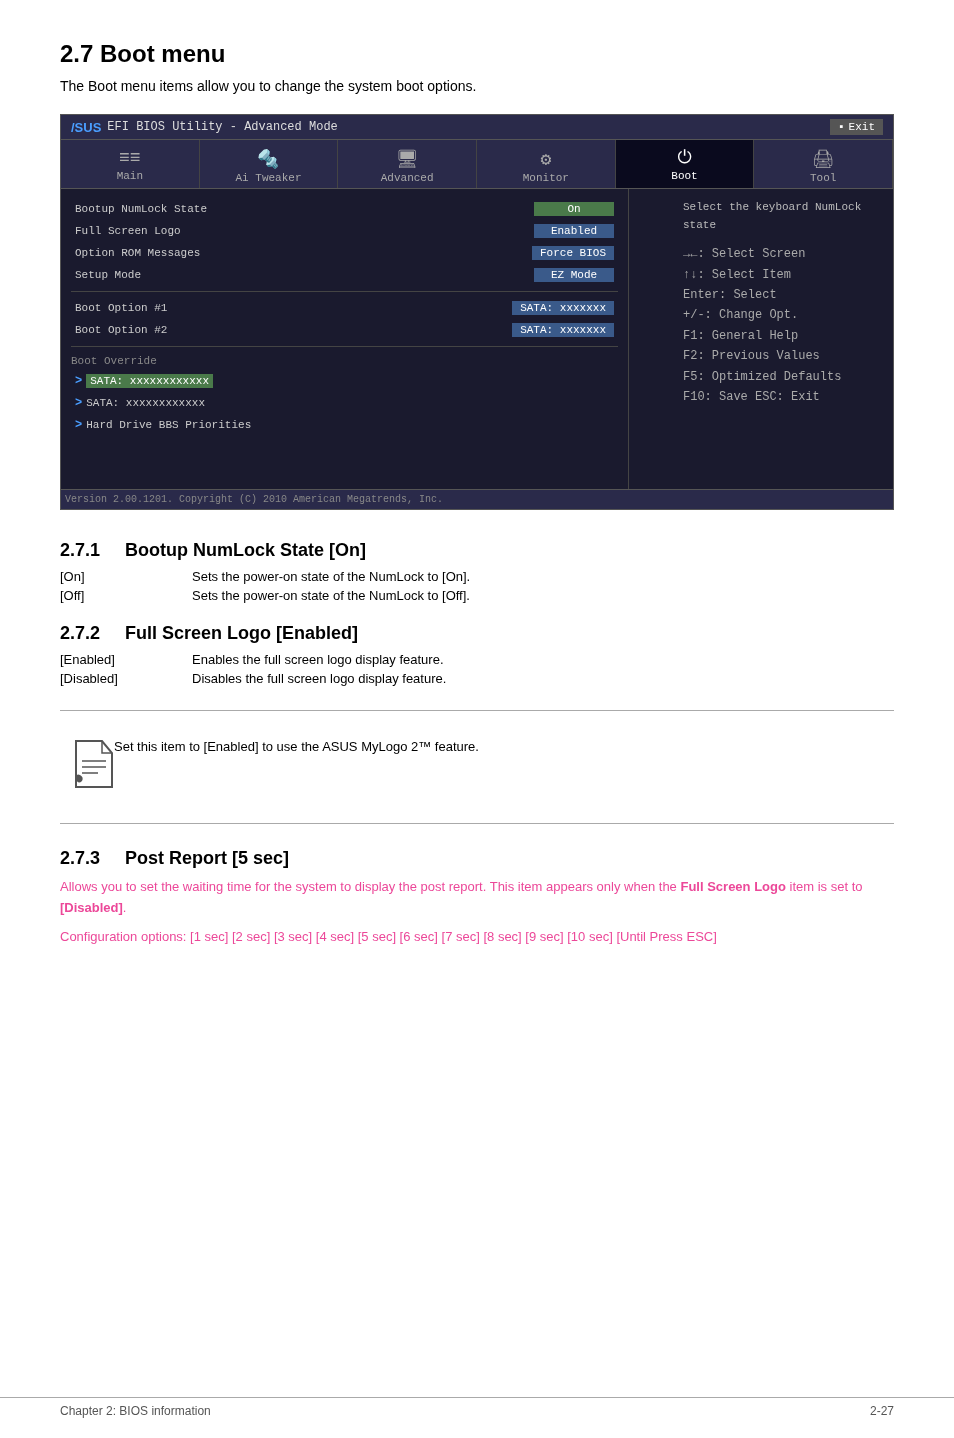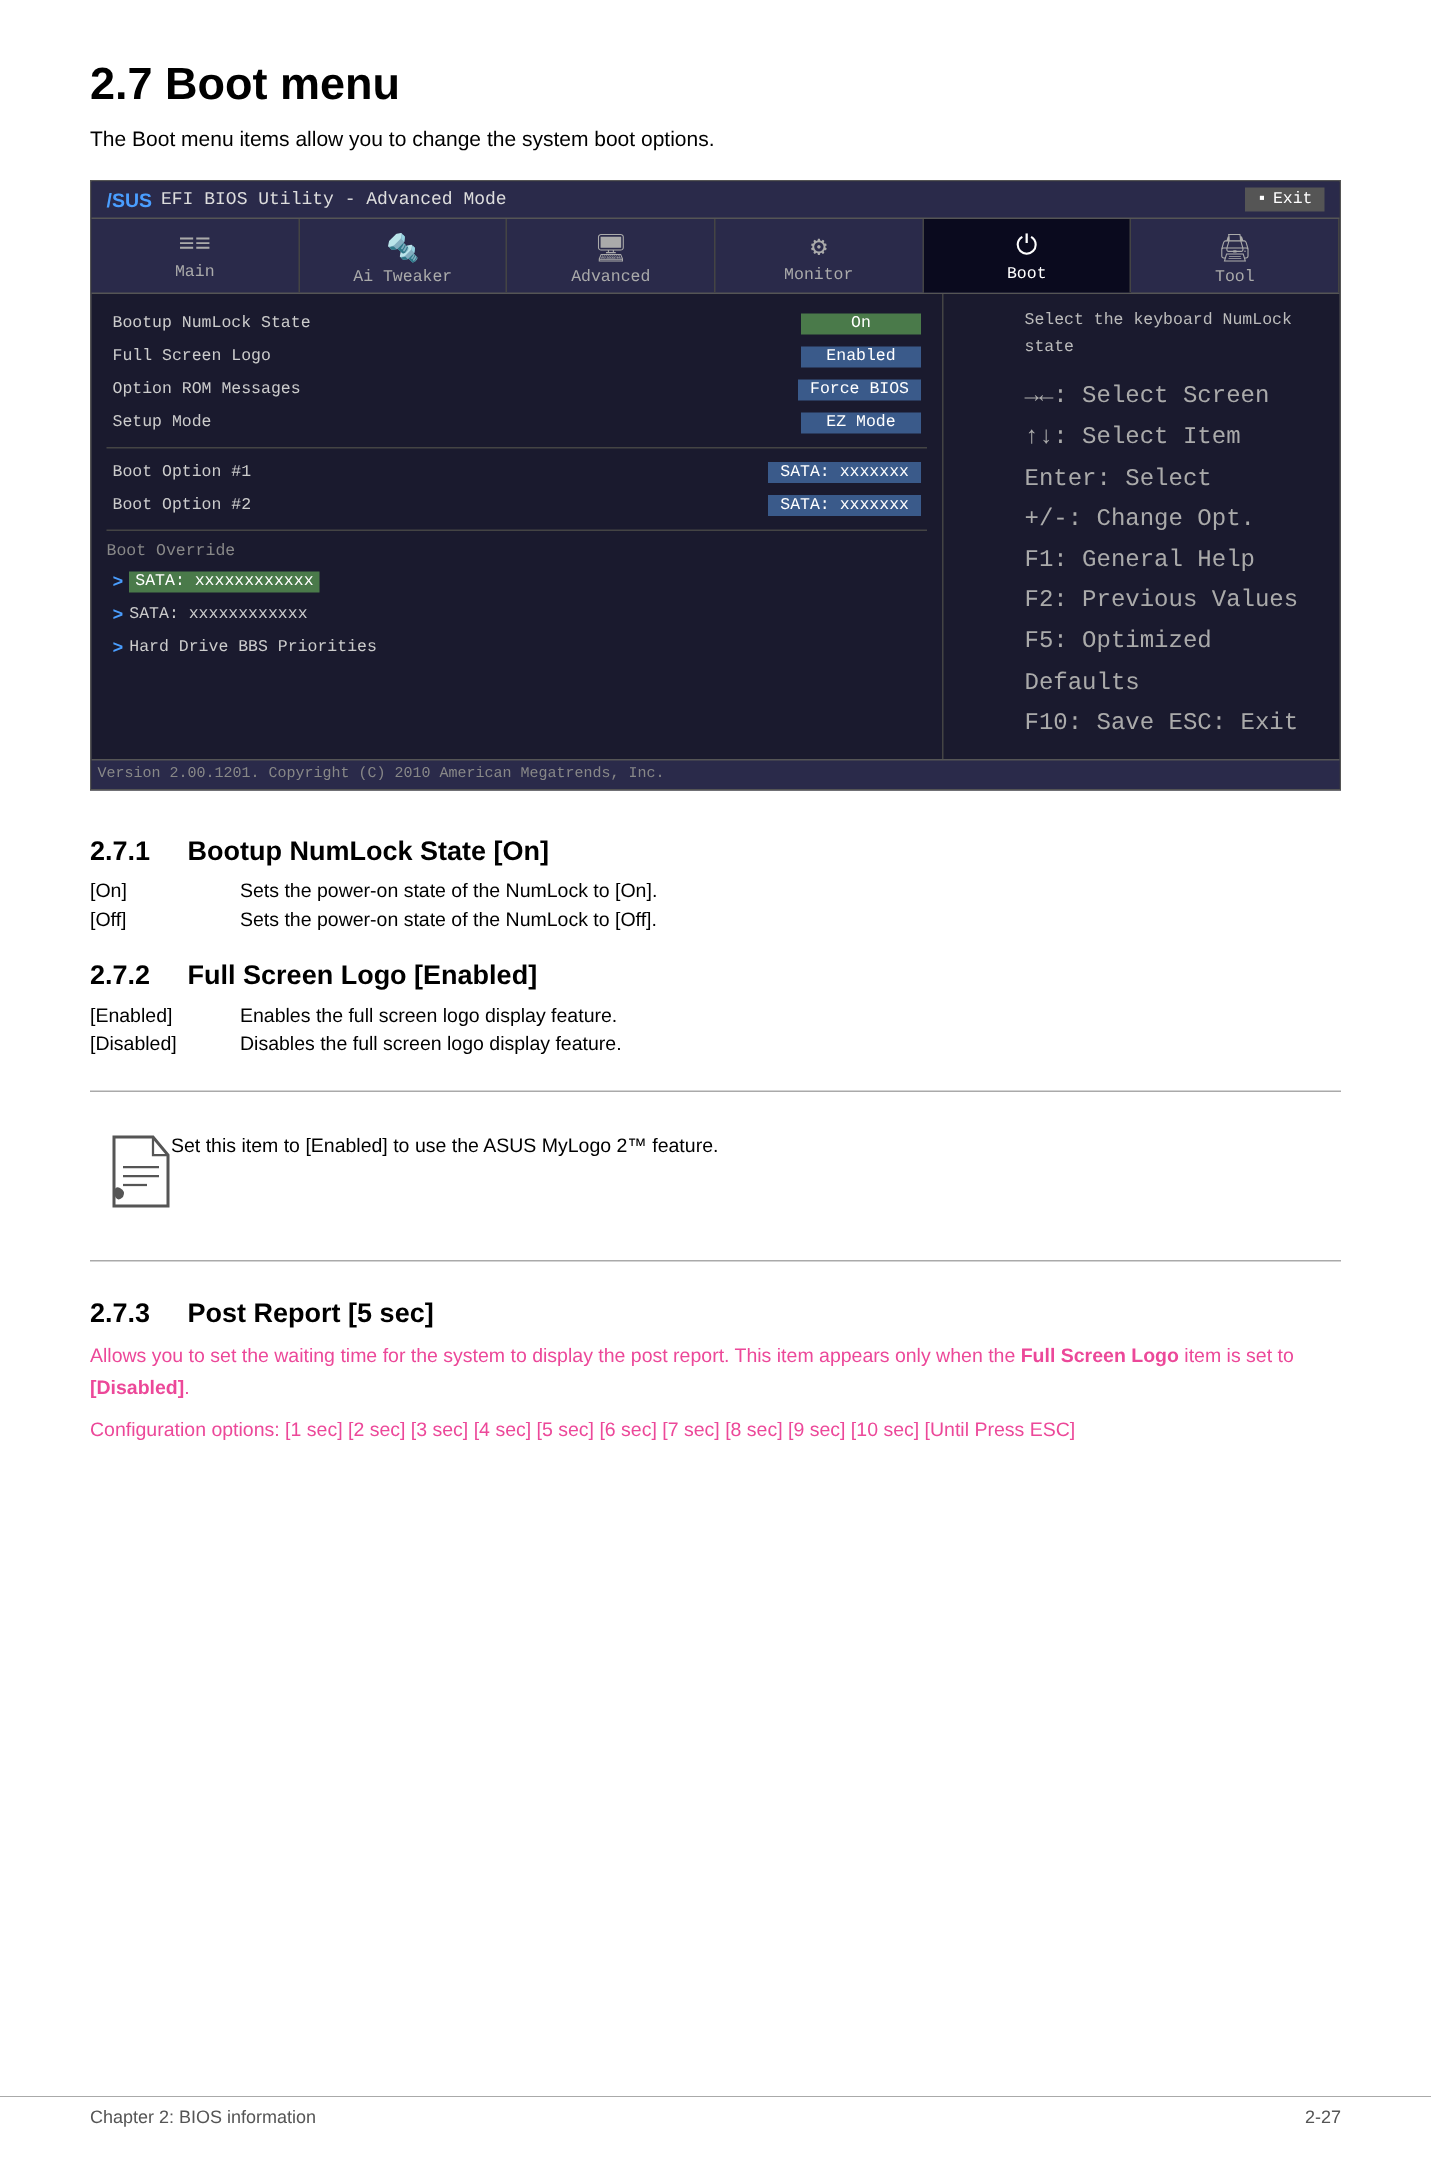--- a/index.html
+++ b/index.html
@@ -8,21 +8,21 @@
       font-size: 14px;
       background: #fff;
       color: #000;
       width: 954px;
       min-height: 1438px;
       padding: 40px 60px;
     }
 
     
     .page-title {
-      font-size: 30px;
+      font-size: 24px;
       font-weight: bold;
       margin-bottom: 10px;
     }
     .page-subtitle {
       font-size: 14px;
       margin-bottom: 20px;
     }
 
     
     .bios-container {
@@ -169,21 +169,21 @@
       padding: 1px 4px;
     }
 
     .bios-sidebar-help {
       color: #bbb;
       font-size: 11px;
       line-height: 1.6;
     }
     .bios-sidebar-keys {
       margin-top: 10px;
-      font-size: 16px;
+      font-size: 12px;
       color: #aaa;
       line-height: 1.7;
     }
 
     
     .bios-footer {
       background: #2a2a4a;
       text-align: left;
       padding: 4px;
       font-size: 10px;
@@ -198,20 +198,21 @@
       margin: 20px 0 8px 0;
     }
 
     
     .def-table {
       margin-bottom: 14px;
     }
     .def-row {
       display: flex;
       margin-bottom: 4px;
+      gap: 32px;
     }
     .def-term {
       min-width: 100px;
       font-weight: normal;
       color: #000;
       font-size: 13px;
     }
     .def-desc {
       font-size: 13px;
       color: #000;

